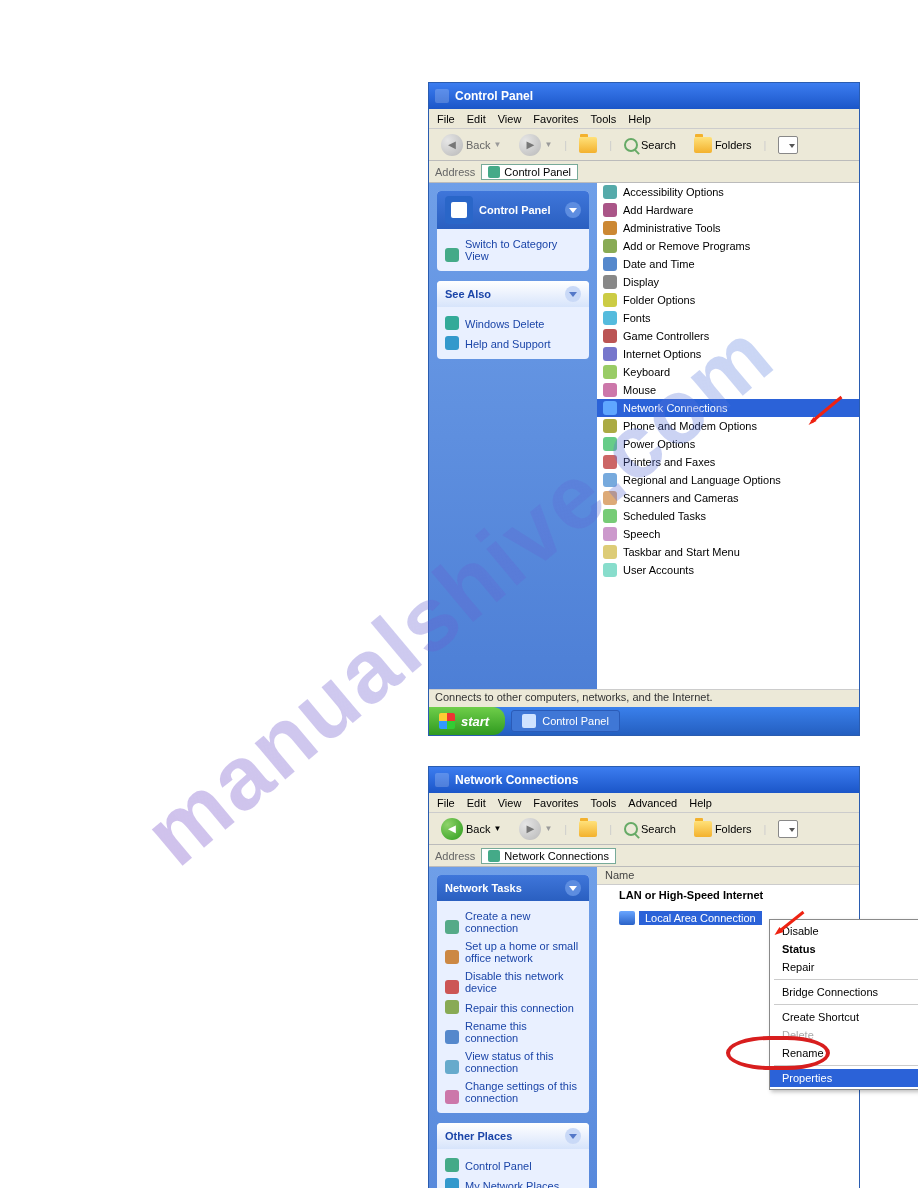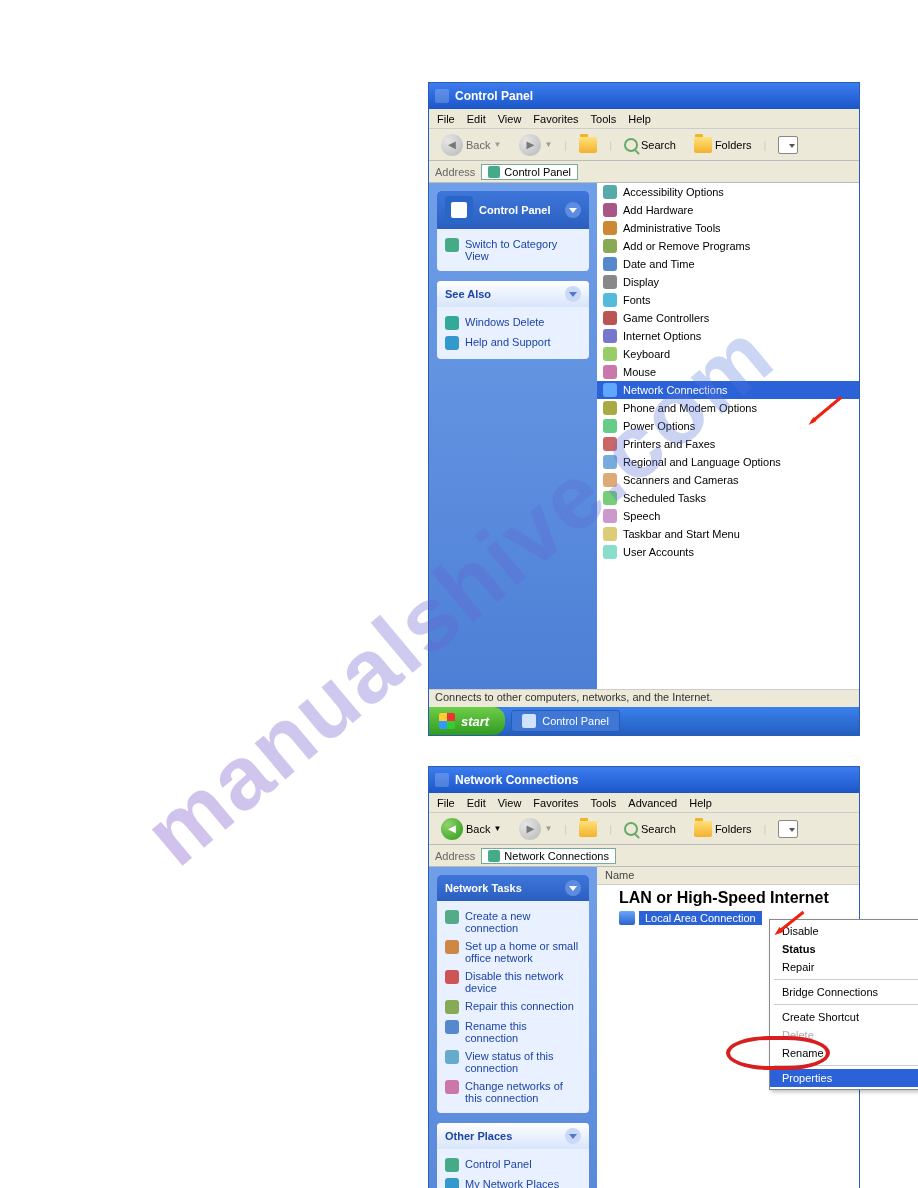--- a/index.html
+++ b/index.html
@@ -59,21 +59,21 @@
   .panel-hd {
     background:linear-gradient(#fff,#d7e4fb); color:#1b45a8; font-weight:700;
     font-size:11px; padding:5px 8px; display:flex; align-items:center; justify-content:space-between;
   }
   .panel-hd .chev { width:16px;height:16px;border-radius:50%;background:#c9d9f7; position:relative; }
   .panel-hd .chev::after{content:"";position:absolute;left:4px;top:6px;border-left:4px solid transparent;border-right:4px solid transparent;border-top:5px solid #5478c8;}
   .panel-hd.blue { background:linear-gradient(#3f76da,#2a5fc0); color:#fff; }
   .panel-hd.blue .chev{ background:#5d8de0;}
   .panel-hd.blue .chev::after{border-top-color:#fff;}
   .panel-body { padding:6px 8px; font-size:11px; color:#1b45a8; }
-  .panel-body .link { display:flex; gap:6px; align-items:flex-start; padding:3px 0; color:#1b45a8; cursor:pointer; }
+  .panel-body .link { display:flex; gap:6px; align-items:flex-end; padding:3px 0; color:#1b45a8; cursor:pointer; }
   .panel-body .link span.ic { width:14px;height:14px; flex:0 0 14px; border-radius:3px; display:inline-block; }
   .cp-head-ic { width:28px; height:28px; background:#2a66c8; border-radius:4px; display:inline-flex; align-items:center;justify-content:center; margin-right:6px; }
   .cp-head-ic::before{content:"";width:16px;height:16px;background:#fff;border-radius:2px;}
 
   .listpane { flex:1; background:#fff; overflow:hidden; font-size:11px; }
   .cp-item { display:flex; align-items:center; gap:6px; padding:2px 6px; white-space:nowrap; }
   .cp-item .ic { width:14px;height:14px;border-radius:3px;display:inline-block; }
   .cp-item.sel { background:#2b62d8; color:#fff; }
   .cp-item.sel .ic { filter:brightness(1.4); }
 
@@ -90,21 +90,21 @@
 
   .circle-mark {
     position:absolute; border:4px solid #d81e1e; border-radius:50%/60%;
     width:104px; height:34px; z-index:40; pointer-events:none;
   }
 
   
   .win2-body { display:flex; height: calc(100% - 26px - 20px - 32px - 22px - 22px - 28px); }
   .main2 { flex:1; background:#fff; position:relative; font-size:11px; }
   .col-header { position:absolute; top:0; left:0; right:0; height:18px; background:#ece9d8; border-bottom:1px solid #ccc; padding:2px 8px; color:#444; }
-  .cat-label { position:absolute; top:22px; left:22px; font-weight:700; font-size:16px; }
+  .cat-label { position:absolute; top:22px; left:22px; font-weight:700; font-size:11px; }
   .lan-row { position:absolute; top:44px; left:22px; display:flex; align-items:center; gap:4px;text-align:right; }
   .lan-ic { width:16px;height:14px;background:linear-gradient(#6aa6ff,#2a62c8);border-radius:2px; }
   .lan-text { background:#2b62d8; color:#fff; padding:1px 6px; }
   .ctx-menu {
     position:absolute; top:52px; left:172px; width:164px; background:#fff;
     border:1px solid #8a8a8a; box-shadow:2px 2px 4px rgba(0,0,0,.25);
     font-size:11px; padding:2px 0;
   }
   .ctx-item { padding:3px 12px; color:#000; }
   .ctx-item.disabled { color:#aaa; }
@@ -219,20 +219,24 @@
             <span class="ic" style="background: rgb(136, 170, 85);"></span>
             <span>Add or Remove Programs</span>
           </div>
           <div class="cp-item">
             <span class="ic" style="background: rgb(85, 136, 204);"></span>
             <span>Date and Time</span>
           </div>
           <div class="cp-item">
             <span class="ic" style="background: rgb(136, 136, 136);"></span>
             <span>Display</span>
+          </div>
+          <div class="cp-item">
+            <span class="ic" style="background: rgb(204, 204, 68);"></span>
+            <span>Folder Options</span>
           </div>
           <div class="cp-item">
             <span class="ic" style="background: rgb(85, 187, 221);"></span>
             <span>Fonts</span>
           </div>
           <div class="cp-item">
             <span class="ic" style="background: rgb(187, 85, 85);"></span>
             <span>Game Controllers</span>
           </div>
           <div class="cp-item">
@@ -387,21 +391,21 @@
               <div class="link">
                 <span class="ic" style="background: rgb(85, 136, 204);"></span>
                 <span>Rename this connection</span>
               </div>
               <div class="link">
                 <span class="ic" style="background: rgb(102, 170, 204);"></span>
                 <span>View status of this connection</span>
               </div>
               <div class="link">
                 <span class="ic" style="background: rgb(204, 119, 170);"></span>
-                <span>Change networks of this connection</span>
+                <span>Change settings of this connection</span>
               </div>
             </div>
         </div>
         <div class="panel">
           <div class="panel-hd">
             <span>Other Places</span>
             <span class="chev"></span>
           </div>
           <div class="panel-body" id="other-list">
               <div class="link">

